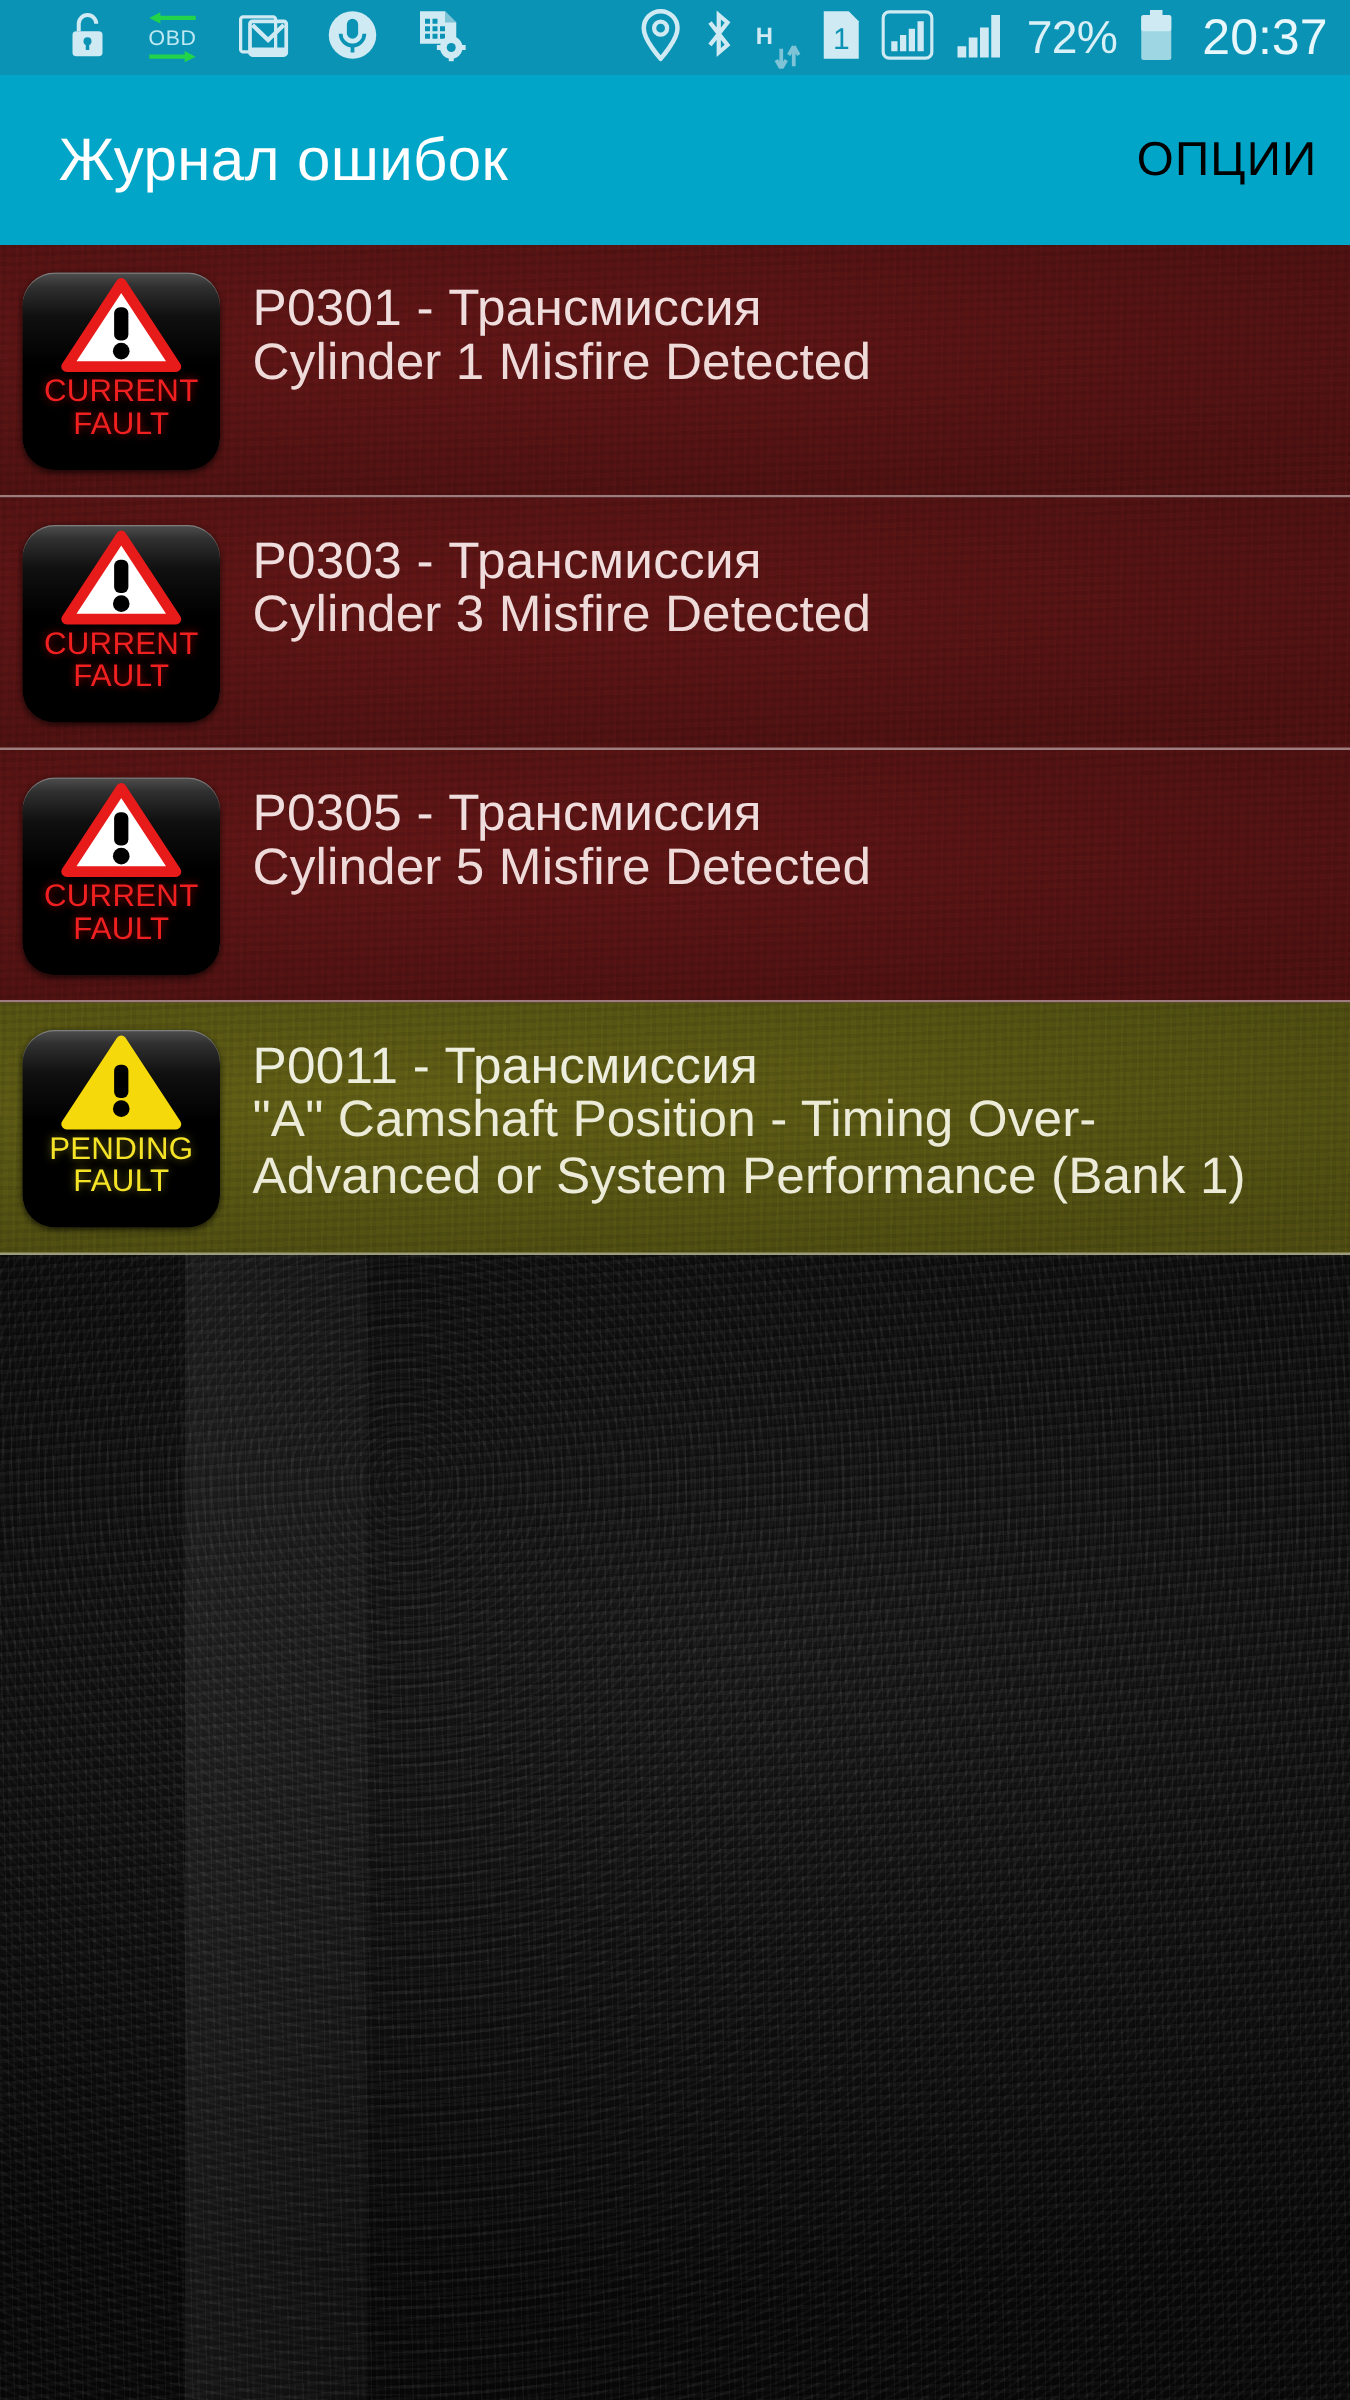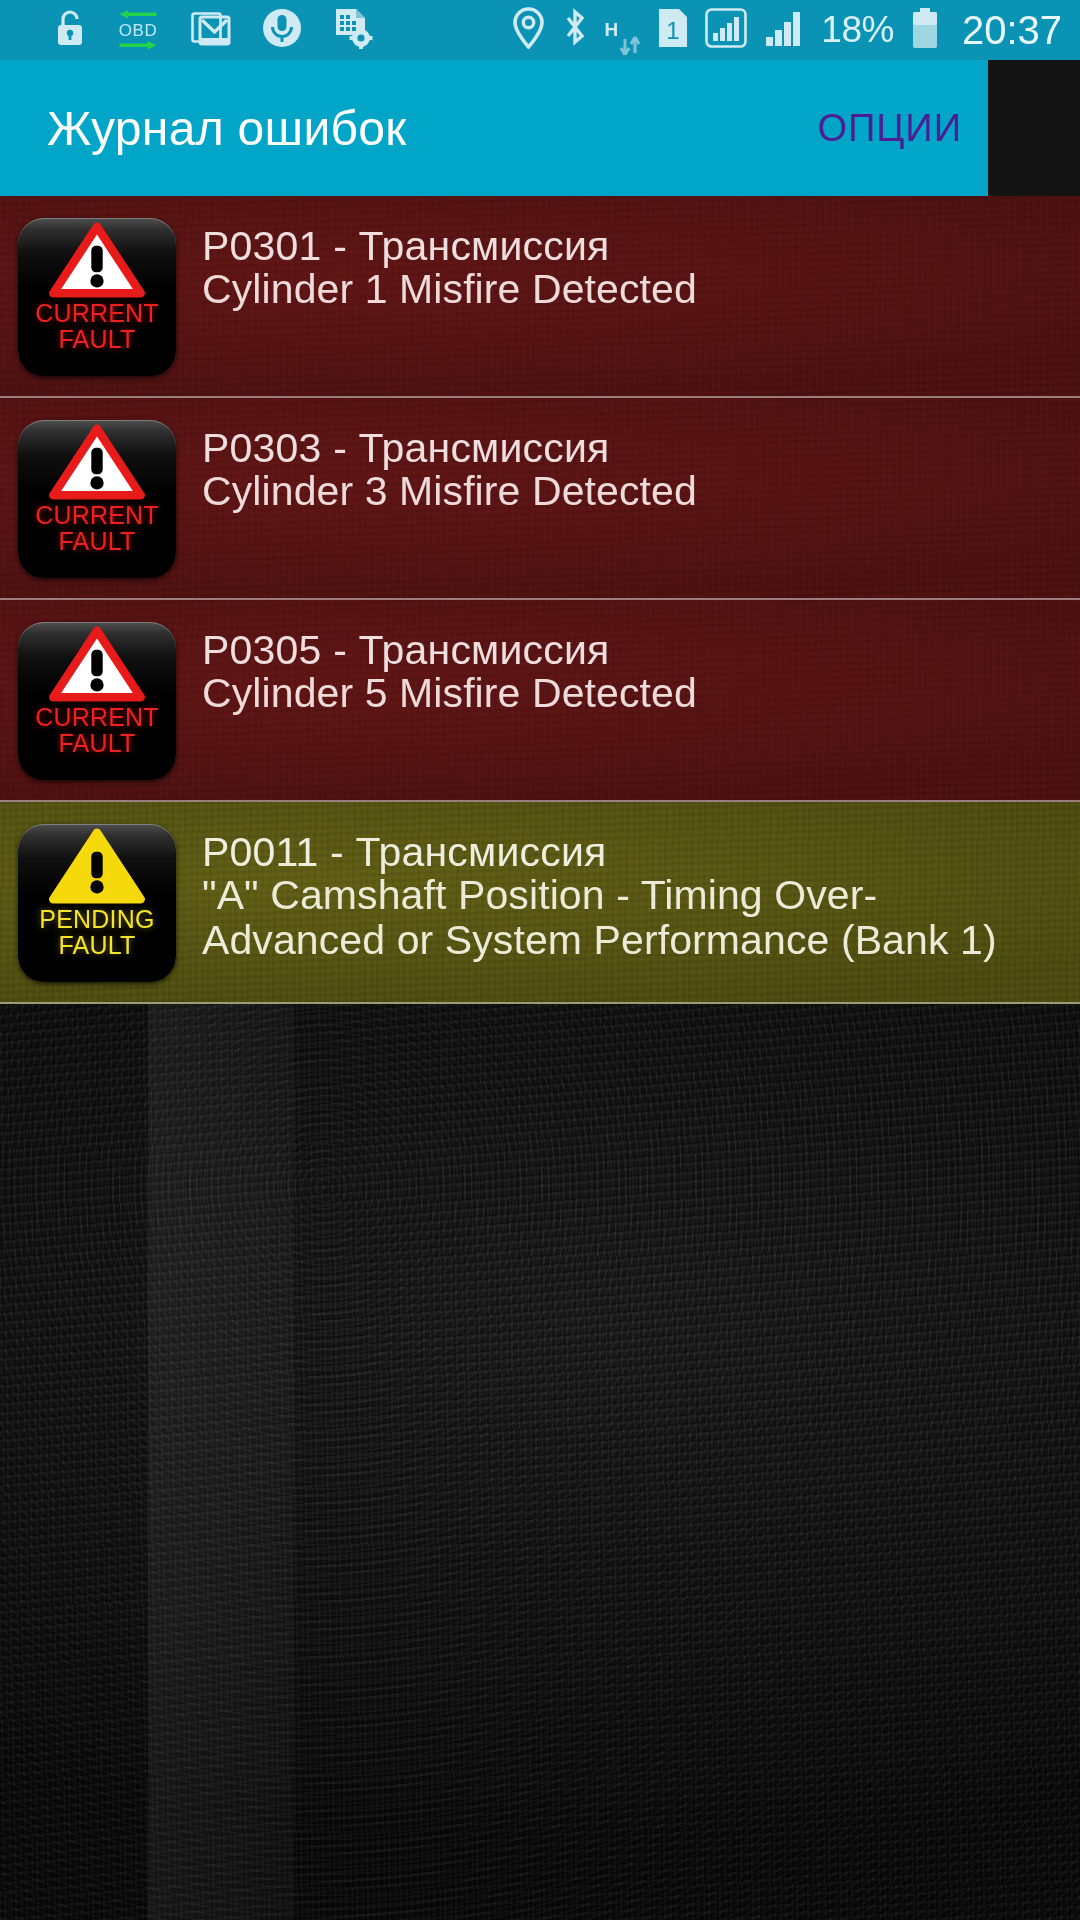--- a/index.html
+++ b/index.html
@@ -30,31 +30,31 @@
 
   .hspa{ display:flex; align-items:center; gap:1px; }
   .hspa-h{ display:flex; flex-direction:column; align-items:center; line-height:0.85; }
   .hspa-h span{ font-size:19px; color:#cfeaf2; font-weight:bold; }
   .sb-pct{ font-size:37px; color:#d8f0f6; letter-spacing:-0.5px; }
   .sb-clock{ font-size:40px; color:#e8f7fb; letter-spacing:0px; margin-left:6px; }
 
   
   #app-bar{
     position:absolute; top:60px; left:0;
-    width:988px; height:136px;
+    width:1080px; height:136px;
     background:#00a5c8;
     display:flex; align-items:center;
     padding:0 26px 0 47px;
   }
   #app-title{
     font-size:48px; color:#ffffff; font-weight:400;
     letter-spacing:0.3px;
   }
   #options-button{
-    margin-left:auto; font-size:38px; color:#4c1d95;
+    margin-left:auto; font-size:38px; color:#000000;
     letter-spacing:1px; cursor:pointer;
   }
 
   
   #fault-list{
     position:absolute; top:196px; left:0;
     width:1080px;
   }
   .fault-row{
     position:relative;
@@ -257,21 +257,21 @@
       <svg width="42" height="42" viewBox="0 0 42 42">
         <g fill="#cfeaf2">
           <rect x="3" y="30" width="7" height="9"></rect>
           <rect x="12" y="23" width="7" height="16"></rect>
           <rect x="21" y="15" width="7" height="24"></rect>
           <rect x="30" y="5" width="7" height="34"></rect>
         </g>
       </svg>
     </span>
 
-    <span class="sb-pct">18%</span>
+    <span class="sb-pct">72%</span>
 
     <span class="sb-ico">
       <svg width="30" height="44" viewBox="0 0 30 44">
         <rect x="10" y="2" width="10" height="5" fill="#cfeaf2"></rect>
         <rect x="3" y="6" width="24" height="36" rx="2" fill="#9fd6e4"></rect>
         <rect x="3" y="6" width="24" height="13" rx="2" fill="#cfeaf2"></rect>
       </svg>
     </span>
 
     <span class="sb-clock">20:37</span>

